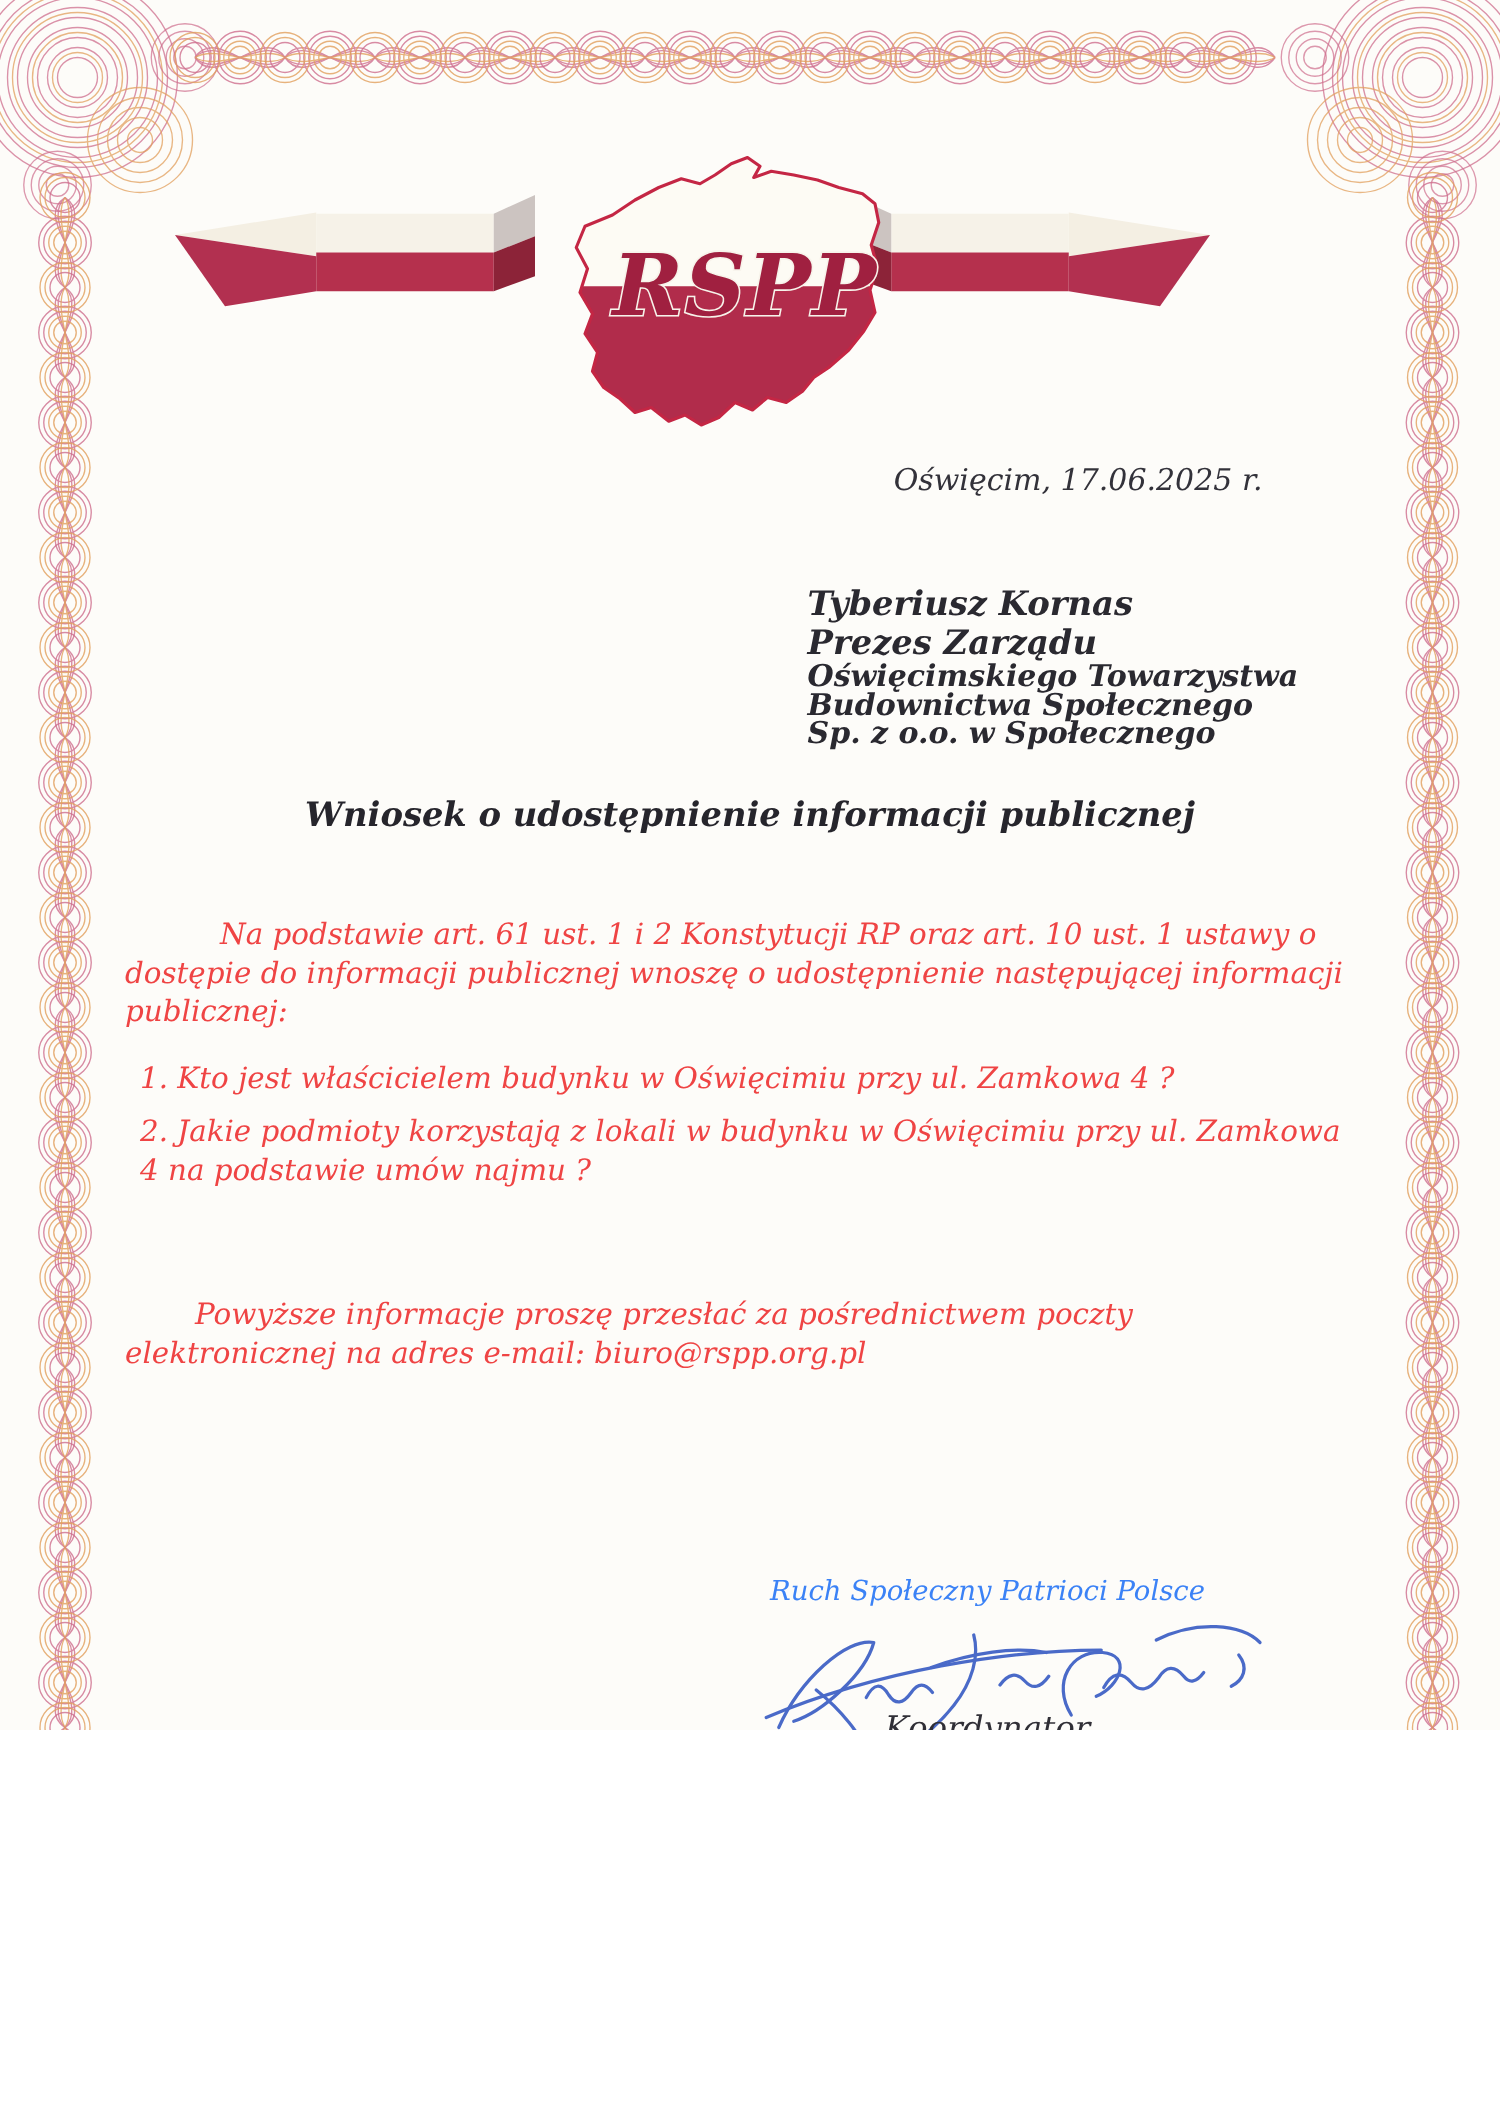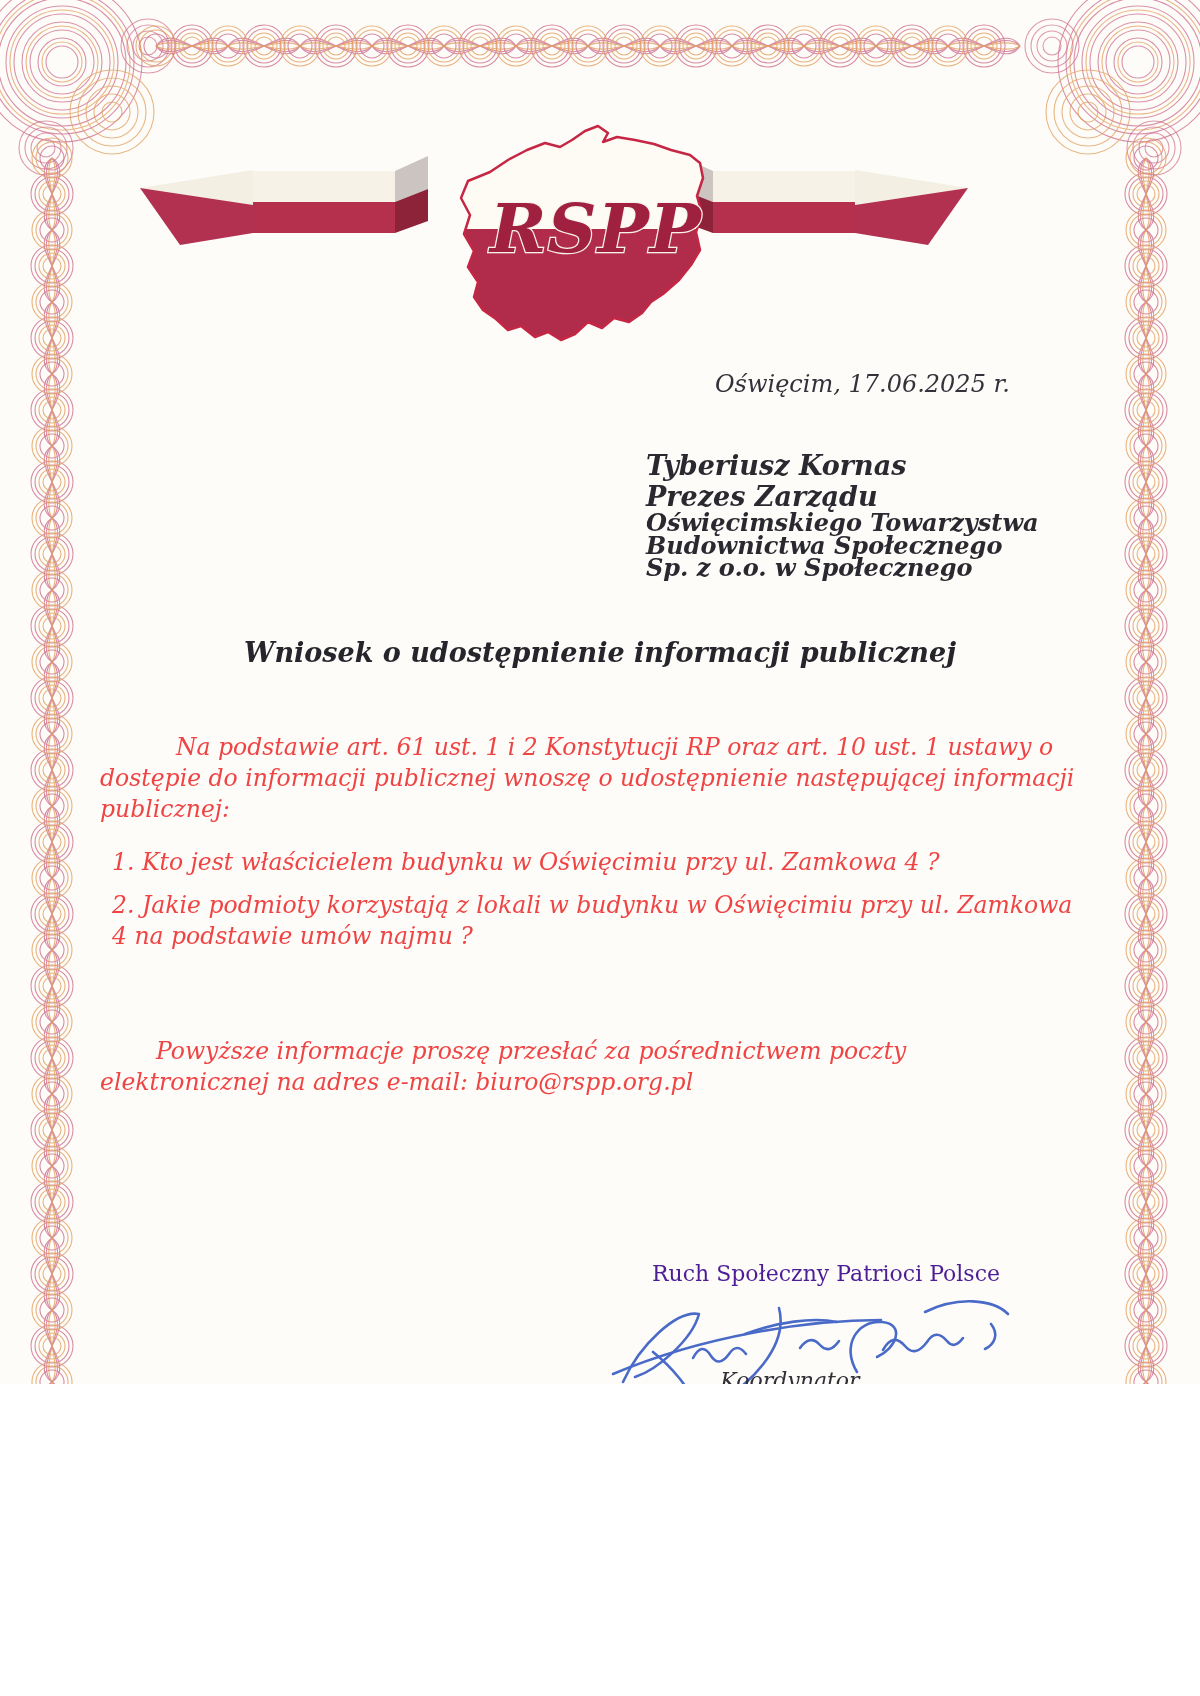--- a/index.html
+++ b/index.html
@@ -13,42 +13,42 @@
   svg { display:block; }
 
   .border-svg { left:0; top:0; pointer-events:none; }
   .header-svg { left:0; top:0; }
 
   .place-date {
     top:370px; right:190px;
     font-style:italic; font-size:24px; color:#33323a;
   }
   .recipient {
-    left:646px; top:450px;
+    left:646px; top:468px;
     font-style:italic; font-weight:bold; color:#2a2930;
   }
   .recipient .big { font-size:27px; line-height:31px; }
   .recipient .small { font-size:24px; line-height:22.5px; }
 
   .letter-title {
     left:0; right:0; top:637px; margin:0;
     text-align:center; font-size:27px;
     font-style:italic; font-weight:bold; color:#26252c;
   }
   .bodytext { font-style:italic; font-size:23.5px; line-height:31px; color:#ef4444; margin:0; }
   .intro    { left:100px; top:732px; width:990px; text-indent:76px; }
   .questions{ left:100px; top:835px; width:985px; }
   .questions p { margin:12px; }
   .delivery { left:100px; top:1036px; width:950px; text-indent:56px; }
 
-  .sig-org  { left:580px; top:1261px; width:420px; text-align:right;
-              font-size:22px; color:#4c1d95; }
+  .sig-org  { left:580px; top:1261px; width:420px; text-align:center;
+              font-style:italic; font-size:22px; color:#3b82f6; }
   .sig-svg  { left:595px; top:1282px; }
   .sig-role { left:580px; top:1368px; width:420px; text-align:center;
-              font-style:italic; font-size:22px; color:#302f36; }
+              font-style:italic; font-size:26px; color:#302f36; }
 
   .scan-line { left:0; top:1687px; width:1200px; height:3px;
                background:#bcbcbc; opacity:.65; }
 </style>
 </head>
 <body>
 
 <div class="page">
 
   <svg class="border-svg abs" width="1200" height="1696" viewBox="0 0 1200 1696" aria-hidden="true">

